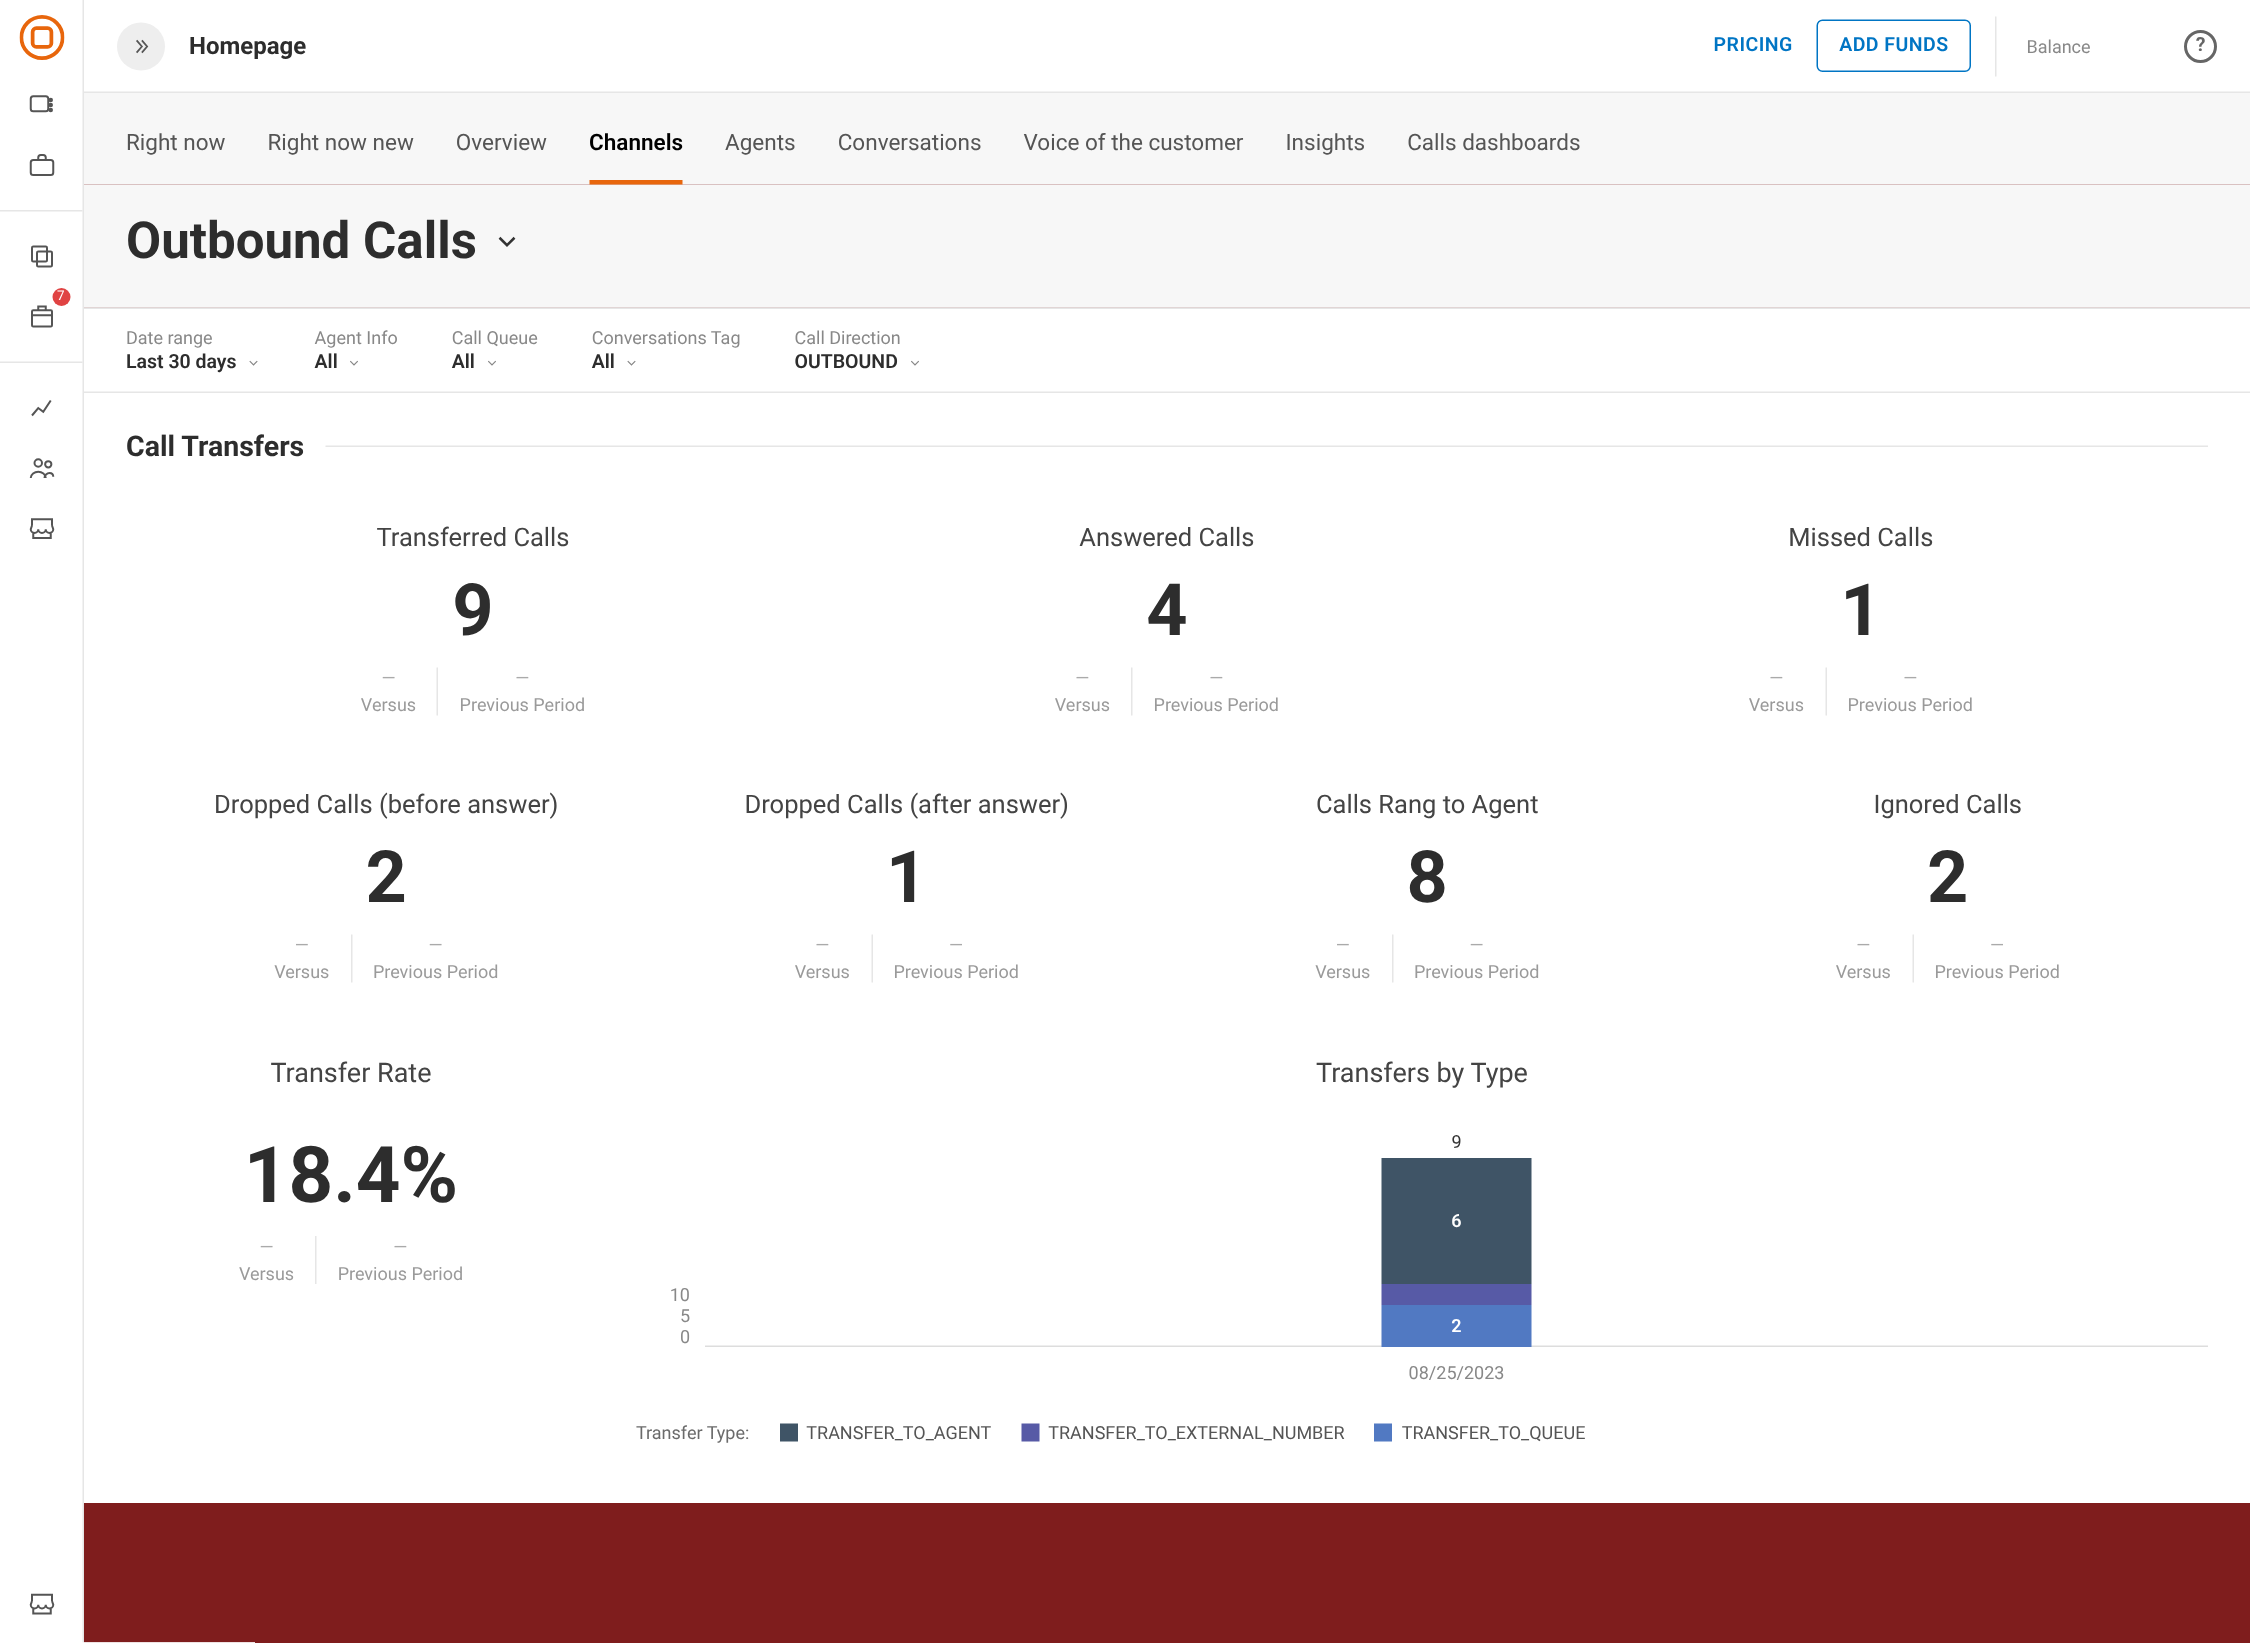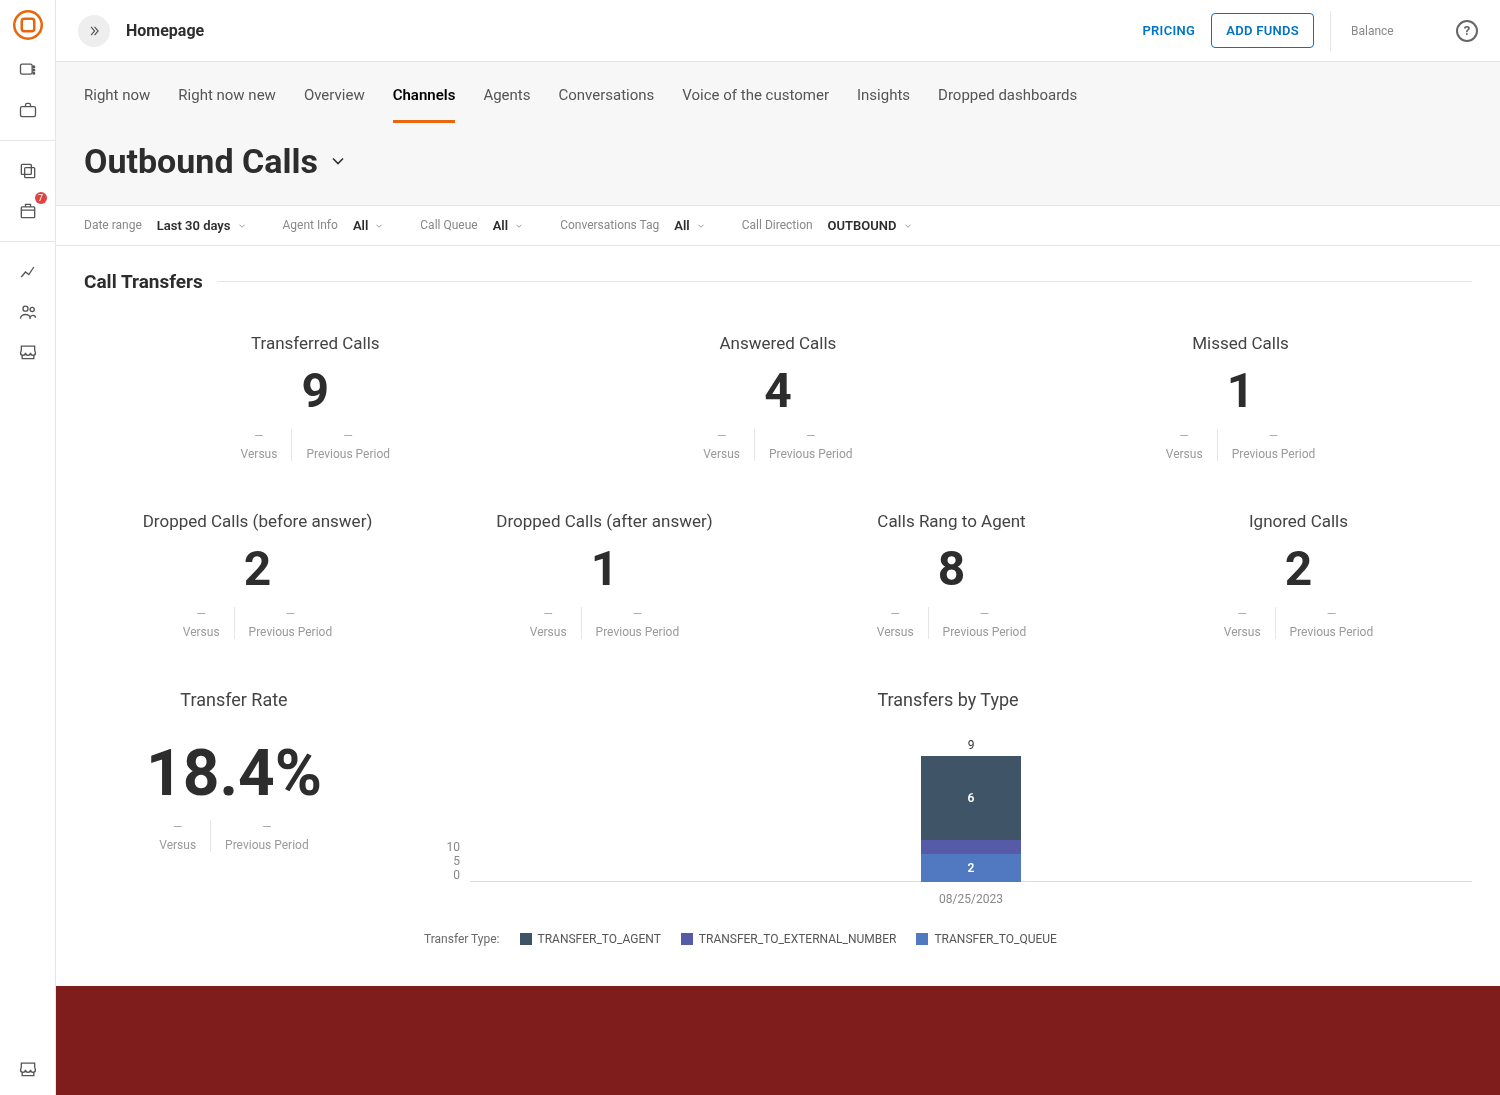--- a/index.html
+++ b/index.html
@@ -23,42 +23,42 @@
   .balance-block { border-left: 1px solid #e6e6e6; padding-left: 20px; height: 40px; display: flex; flex-direction: column; justify-content: center; font-size: 12px; color: #888; min-width: 110px; }
   .help-icon { width: 22px; height: 22px; border-radius: 50%; border: 2px solid #666; display: flex; align-items: center; justify-content: center; font-size: 13px; font-weight: 700; color: #666; cursor: pointer; }
   .content { flex: 1; overflow-y: auto; background: #7f1d1d; }
   .tabs { display: flex; gap: 28px; padding: 24px 28px 0 28px; font-size: 15px; color: #555; background: #f7f7f7; }
   .tab { padding-bottom: 16px; cursor: pointer; }
   .tab.active { color: #000; font-weight: 600; border-bottom: 3px solid #e8660c; }
   .page-head { padding: 18px 28px 24px 28px; background: #f7f7f7; }
   .page-title { font-size: 34px; font-weight: 700; display: flex; align-items: center; gap: 10px; cursor: pointer; }
   .page-title svg { width: 20px; height: 20px; stroke: #333; fill: none; stroke-width: 2; }
   .filters { display: flex; gap: 36px; padding: 12px 28px; background: #fff; border-top: 1px solid #e6e6e6; border-bottom: 1px solid #e6e6e6; }
-  .filter-item { display: flex; flex-direction: row; gap: 15px; cursor: pointer; }
+  .filter-item { display: flex; flex-direction: column; gap: 2px; cursor: pointer; }
   .filter-label { font-size: 12px; color: #888; }
   .filter-value { font-size: 13px; font-weight: 600; display: flex; align-items: center; gap: 6px; }
   .chev { width: 10px; height: 10px; }
   .dashboard { padding: 24px 28px 40px; background: #fff; }
   .section-title-row { display: flex; align-items: center; gap: 14px; margin-bottom: 20px; }
   .section-title-row h2 { font-size: 19px; font-weight: 700; }
   .section-title-row .line { flex: 1; height: 1px; background: #e6e6e6; }
   .kpi-row { display: flex; flex-wrap: wrap; gap: 0; }
   .kpi { text-align: center; padding: 20px 10px 30px; }
   .kpi-3 .kpi { width: 33.33%; }
   .kpi-4 .kpi { width: 25%; }
   .kpi-label { font-size: 17px; color: #444; margin-bottom: 14px; }
   .kpi-value { font-size: 48px; font-weight: 700; line-height: 1; }
   .kpi-comp { display: flex; justify-content: center; gap: 0; margin-top: 14px; font-size: 12px; color: #9a9a9a; }
   .kpi-comp-col { padding: 0 14px; display: flex; flex-direction: column; align-items: center; gap: 4px; }
   .kpi-comp-col:first-child { border-right: 1px solid #e6e6e6; }
   .kpi-dash { font-size: 12px; color: #aaa; }
   .row-transfer { display: flex; gap: 40px; align-items: flex-start; padding-top: 20px; }
   .transfer-rate-card { width: 300px; text-align: center; }
   .transfer-rate-card .kpi-label { font-size: 18px; color: #444; margin-bottom: 32px; }
-  .transfer-rate-card .kpi-value { font-size: 64px; }
+  .transfer-rate-card .kpi-value { font-size: 52px; }
   .chart-card { flex: 1; }
   .chart-title { font-size: 18px; color: #444; text-align: center; margin-bottom: 32px; }
   .chart-wrap { display: flex; height: 160px; align-items: flex-end; }
   .y-axis { width: 46px; display: flex; flex-direction: column; justify-content: space-between; align-items: flex-end; padding-right: 10px; font-size: 12px; color: #888; padding-bottom: 20px; }
   .plot-area { flex: 1; position: relative; }
   .baseline { position: absolute; left: 0; right: 0; bottom: 20px; height: 1px; background: #ddd; }
   .bar-wrap { position: absolute; left: 50%; transform: translateX(-50%); bottom: 20px; width: 100px; display: flex; flex-direction: column-reverse; }
   .seg { width: 100%; display: flex; align-items: center; justify-content: center; color: #fff; font-size: 12px; font-weight: 600; }
   .bar-total { position: absolute; left: 50%; transform: translateX(-50%); font-size: 12px; color: #333; }
   .x-label { position: absolute; left: 50%; transform: translateX(-50%); bottom: -4px; font-size: 12px; color: #888; }
@@ -158,21 +158,21 @@
     <div class="content">
       <div class="tabs">
         <div class="tab">Right now</div>
         <div class="tab">Right now new</div>
         <div class="tab">Overview</div>
         <div class="tab active">Channels</div>
         <div class="tab">Agents</div>
         <div class="tab">Conversations</div>
         <div class="tab">Voice of the customer</div>
         <div class="tab">Insights</div>
-        <div class="tab">Dropped dashboards</div>
+        <div class="tab">Calls dashboards</div>
       </div>
 
       <div class="page-head">
         <div class="page-title">
           <span>Outbound Calls</span>
           <svg class="chev" viewBox="0 0 24 24">
               <path d="M6 9l6 6 6-6"></path>
             </svg>
         </div>
       </div>

